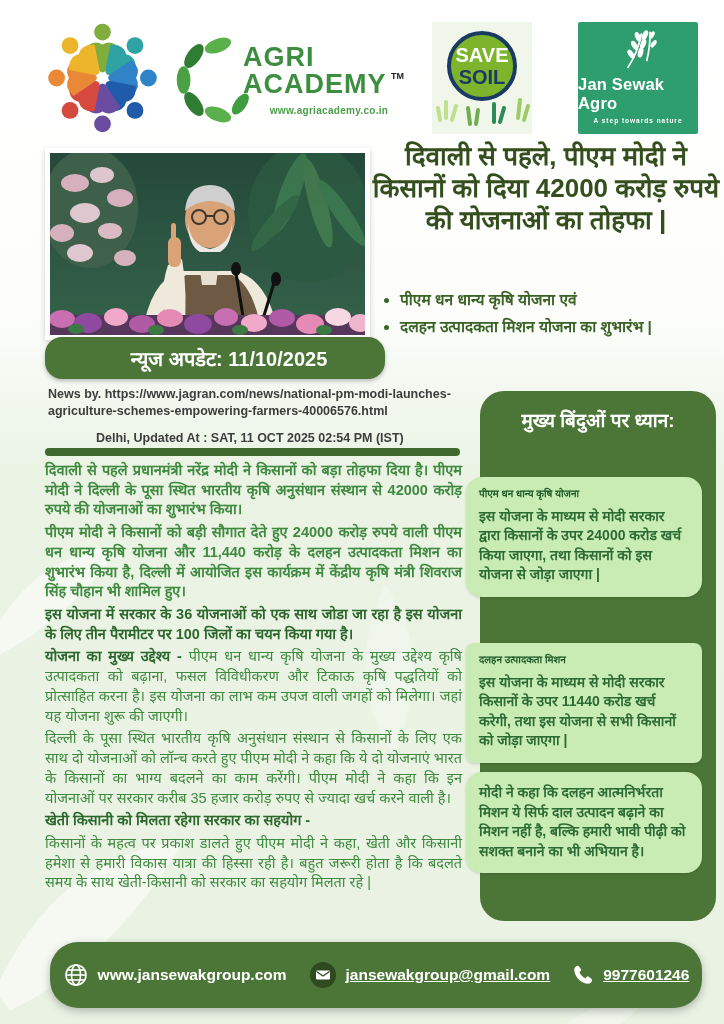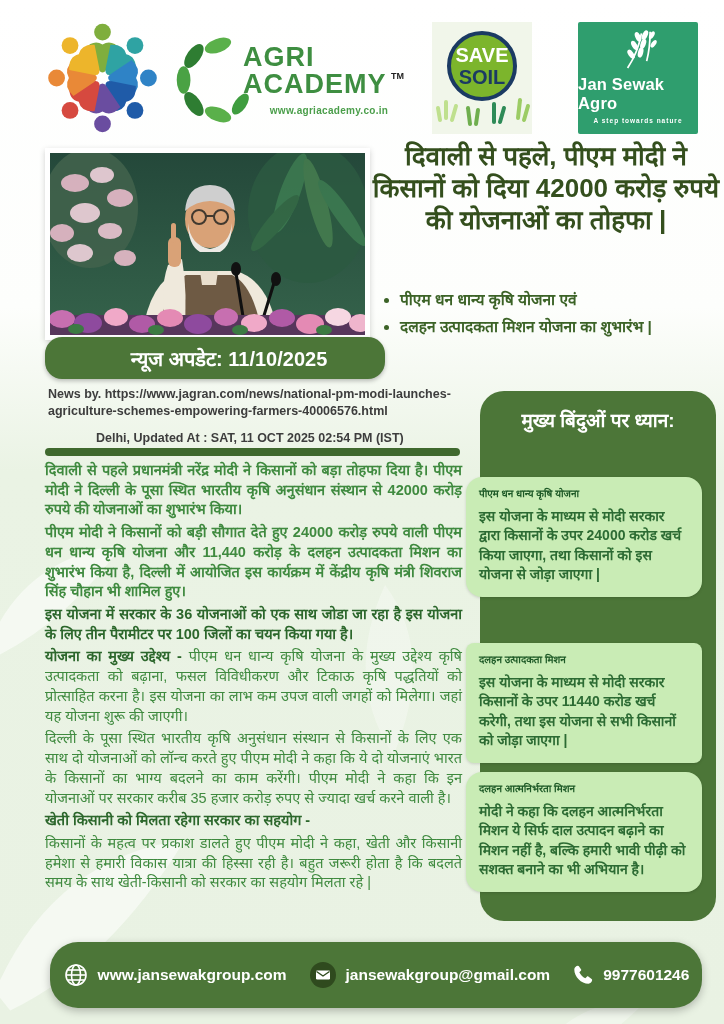--- a/index.html
+++ b/index.html
@@ -52,21 +52,21 @@
   .sbox-title{color:#1e5a27;font-weight:bold;font-size:10px;margin-bottom:6px;line-height:1.25;}
   .sbox-body{color:#2c6b33;font-weight:bold;font-size:14px;line-height:1.4;}
   .sbox1{top:477px;}
   .sbox2{top:643px;border-radius:8px;}
   .sbox3{top:772px;}
   
   .footer{left:50px;top:942px;width:652px;height:66px;background:#4c7638;border-radius:28px;
     display:flex;align-items:center;justify-content:center;gap:14px;
     box-shadow:0 3px 8px rgba(0,0,0,.25);}
   .f-item{display:flex;align-items:center;gap:9px;color:#fff;font-weight:bold;font-size:15.5px;cursor:pointer;}
-  .f-item + .f-item{margin-left:8px;}
+  .f-item + .f-item{margin-left:8px;text-decoration:underline;}
 </style>
 </head>
 <body>
 
 <div id="page">
 
   <svg class="wm" style="left:-30px;top:530px;width:180px;height:140px;" viewBox="0 0 100 100">
       <path d="M0 80 Q25 20 95 10 Q55 65 5 90 Z" fill="#ffffff"></path>
     </svg>
   <svg class="wm" style="left:-40px;top:830px;width:260px;height:190px;" viewBox="0 0 100 100">
@@ -266,21 +266,20 @@
   </div>
   <div class="abs sbox sbox1">
     <div class="sbox-title">पीएम धन धान्य कृषि योजना</div>
     <div class="sbox-body">इस योजना के माध्यम से मोदी सरकार द्वारा किसानों के उपर 24000 करोड खर्च किया जाएगा, तथा किसानों को इस योजना से जोड़ा जाएगा |</div>
   </div>
   <div class="abs sbox sbox2">
     <div class="sbox-title">दलहन उत्पादकता मिशन</div>
     <div class="sbox-body">इस योजना के माध्यम से मोदी सरकार किसानों के उपर 11440 करोड खर्च करेगी, तथा इस योजना से सभी किसानों को जोड़ा जाएगा |</div>
   </div>
   <div class="abs sbox sbox3">
-    <div class="sbox-title">दलहन आत्मनिर्भरता मिशन</div>
     <div class="sbox-body">मोदी ने कहा कि दलहन आत्मनिर्भरता मिशन ये सिर्फ दाल उत्पादन बढ़ाने का मिशन नहीं है, बल्कि हमारी भावी पीढ़ी को सशक्त बनाने का भी अभियान है।</div>
   </div>
 
   <div class="abs footer">
     <div class="f-item">
       <svg width="26" height="26" viewBox="0 0 26 26">
         <g stroke="#ffffff" stroke-width="1.6" fill="none">
           <circle cx="13" cy="13" r="10"></circle>
           <ellipse cx="13" cy="13" rx="4.5" ry="10"></ellipse>
           <line x1="3" y1="13" x2="23" y2="13"></line>

